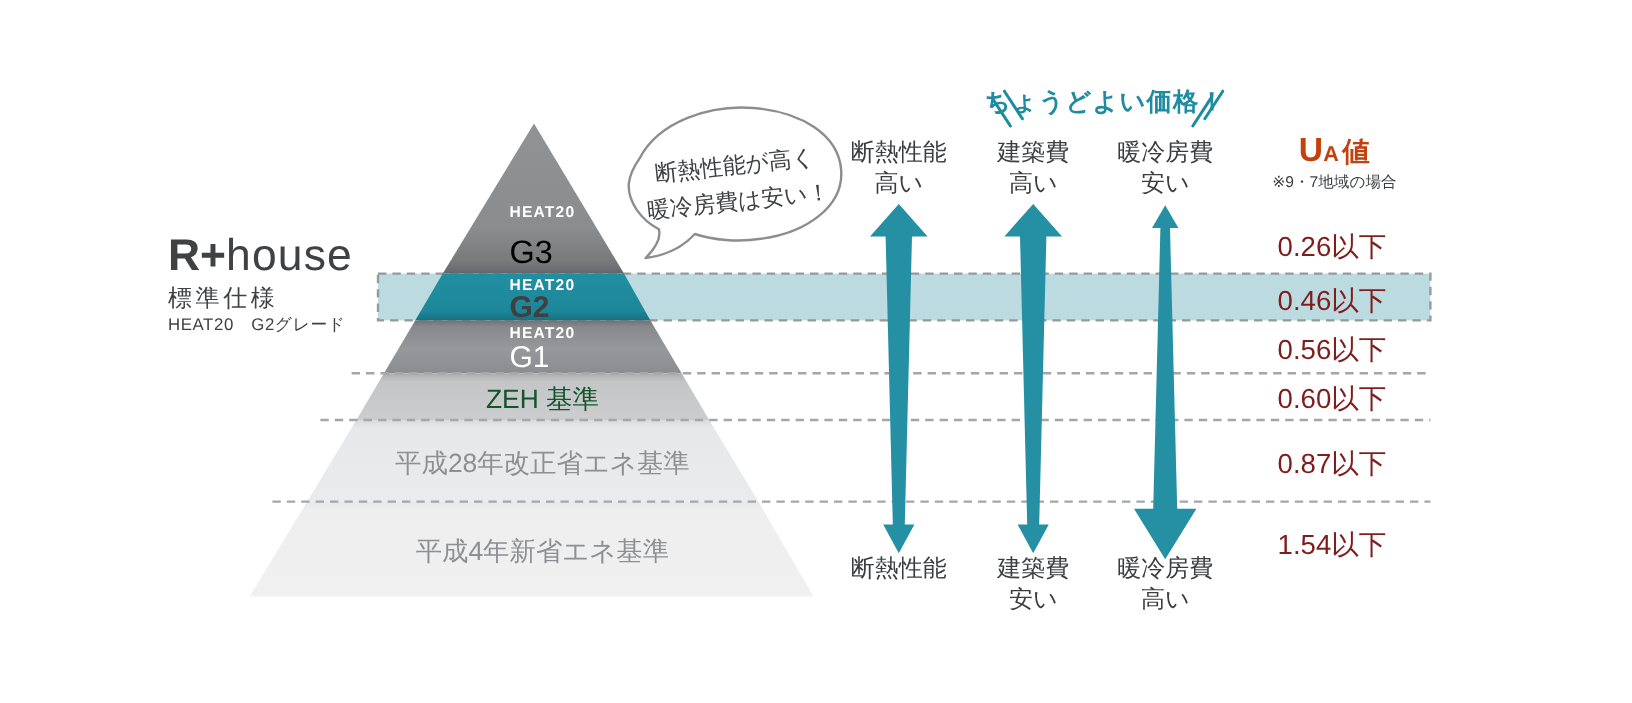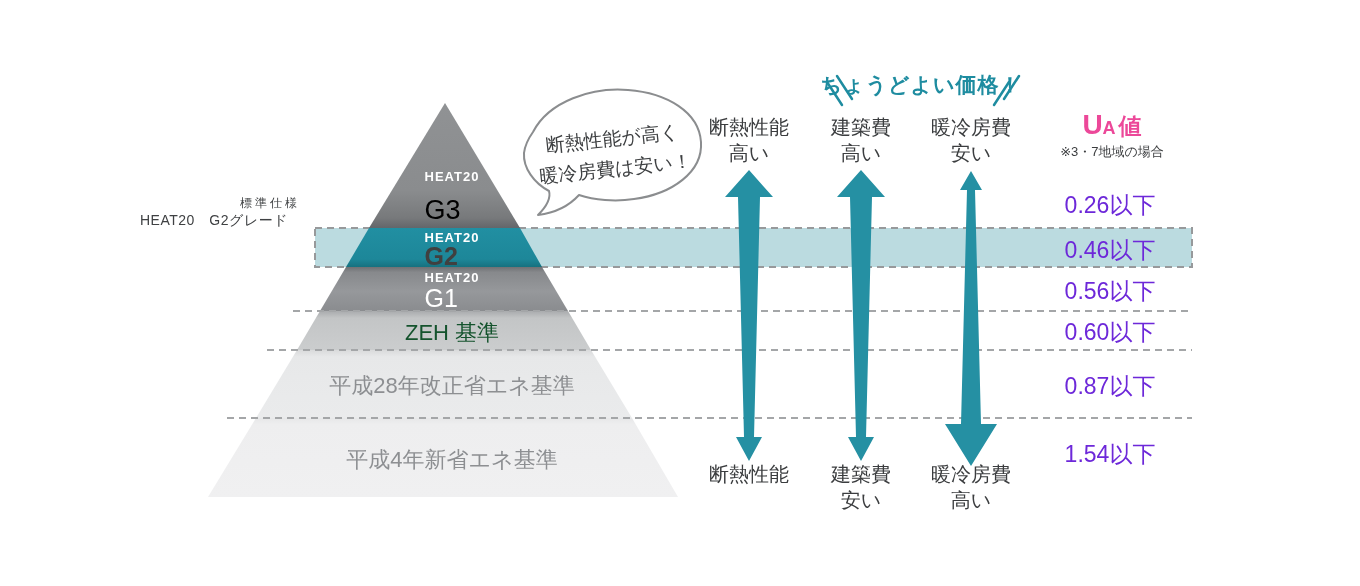--- a/index.html
+++ b/index.html
@@ -9,40 +9,40 @@
   }
   .abs { position:absolute; }
   .cx  { transform:translateX(-50%); }
   .layer { position:absolute; left:0; top:0; }
 
   
   .logo { left:140px; top:193px; width:160px; color:#3f4143; }
   .logo-name { font-size:37px; line-height:40px; white-space:nowrap; }
   .logo-bold { font-weight:700; }
   .logo-rest { font-weight:400; letter-spacing:1px; }
-  .logo-sub  { text-align:right; font-size:12px; letter-spacing:3px; margin-top:2px; font-weight:500; }
+  .logo-sub  { text-align:left; font-size:20px; letter-spacing:3px; margin-top:2px; font-weight:500; }
   .logo-grade{ font-size:14px; letter-spacing:0.5px; font-weight:500; white-space:nowrap; }
 
   
   .colhead { top:114px; width:150px; text-align:center; font-size:20px; line-height:26px;
              color:#3b3d3f; font-weight:500; }
   .colfoot { top:461px; width:150px; text-align:center; font-size:20px; line-height:26px;
              color:#3b3d3f; font-weight:500; }
 
   
   .price { top:71px; font-size:21px; font-weight:700; color:#1e8ca0;
            letter-spacing:1px; white-space:nowrap; }
 
   
-  .ua-title { top:109px; color:#ec4899; white-space:nowrap; }
+  .ua-title { top:109px; color:#c2410c; white-space:nowrap; }
   .ua-title .u    { font-size:28px; font-weight:600; }
   .ua-title .a    { font-size:18px; font-weight:600; }
   .ua-title .unit { font-size:23px; font-weight:600; margin-left:3px; }
   .ua-note  { top:143px; font-size:13px; color:#3b3d3f; font-weight:500; white-space:nowrap; }
-  .ua-val   { font-size:23px; color:#6d28d9; white-space:nowrap; font-weight:400; }
+  .ua-val   { font-size:23px; color:#7f1d1d; white-space:nowrap; font-weight:400; }
 
   
   .pyr-block { text-align:left; white-space:nowrap; }
   .tier   { font-size:13px; letter-spacing:1px; color:#ffffff; font-weight:600; line-height:15px; }
   .g3 .grade { font-size:27px; color:#000000; font-weight:500; line-height:27px;margin-top:13px; }
   .g2 .grade { font-size:25px; color:#404040; font-weight:700; line-height:23px; }
   .g1 .grade { font-size:25px; color:#ffffff; font-weight:500; line-height:26px; }
   .zeh { font-size:22px; color:#14532d; font-weight:500; }
   .era { font-size:22px; color:#8d8f92; font-weight:500; }
 
@@ -120,20 +120,23 @@
       <line x1="827" y1="82" x2="842" y2="105"></line>
       <line x1="837" y1="76" x2="852" y2="99"></line>
     </g>
     <g stroke="#1e8ca0" stroke-width="2.5" stroke-linecap="round">
       <line x1="994" y1="105" x2="1009" y2="82"></line>
       <line x1="1004" y1="99" x2="1019" y2="76"></line>
     </g>
   </svg>
 
   <div class="abs logo">
+    <div class="logo-name">
+      <span class="logo-bold">R+</span><span class="logo-rest">house</span>
+    </div>
     <div class="logo-sub">標準仕様</div>
     <div class="logo-grade">HEAT20　G2グレード</div>
   </div>
 
   <div class="abs bubble-text">
     <div>断熱性能が高く</div>
     <div>暖冷房費は安い！</div>
   </div>
 
   <div class="abs cx price" style="left:921px;">ちょうどよい価格！</div>
@@ -159,21 +162,21 @@
     <div>安い</div>
   </div>
   <div class="abs cx colfoot" style="left:971px;">
     <div>暖冷房費</div>
     <div>高い</div>
   </div>
 
   <div class="abs cx ua-title" style="left:1112px;">
     <span class="u">U</span><span class="a">A</span><span class="unit">値</span>
   </div>
-  <div class="abs cx ua-note" style="left:1112px;">※3・7地域の場合</div>
+  <div class="abs cx ua-note" style="left:1112px;">※9・7地域の場合</div>
 
   <div class="abs cx ua-val" style="left:1110px; top:190px;">0.26以下</div>
   <div class="abs cx ua-val" style="left:1110px; top:235px;">0.46以下</div>
   <div class="abs cx ua-val" style="left:1110px; top:276px;">0.56以下</div>
   <div class="abs cx ua-val" style="left:1110px; top:317px;">0.60以下</div>
   <div class="abs cx ua-val" style="left:1110px; top:371px;">0.87以下</div>
   <div class="abs cx ua-val" style="left:1110px; top:439px;">1.54以下</div>
 
   <div class="abs cx pyr-block g3" style="left:452px; top:169px;">
     <div class="tier">HEAT20</div>

